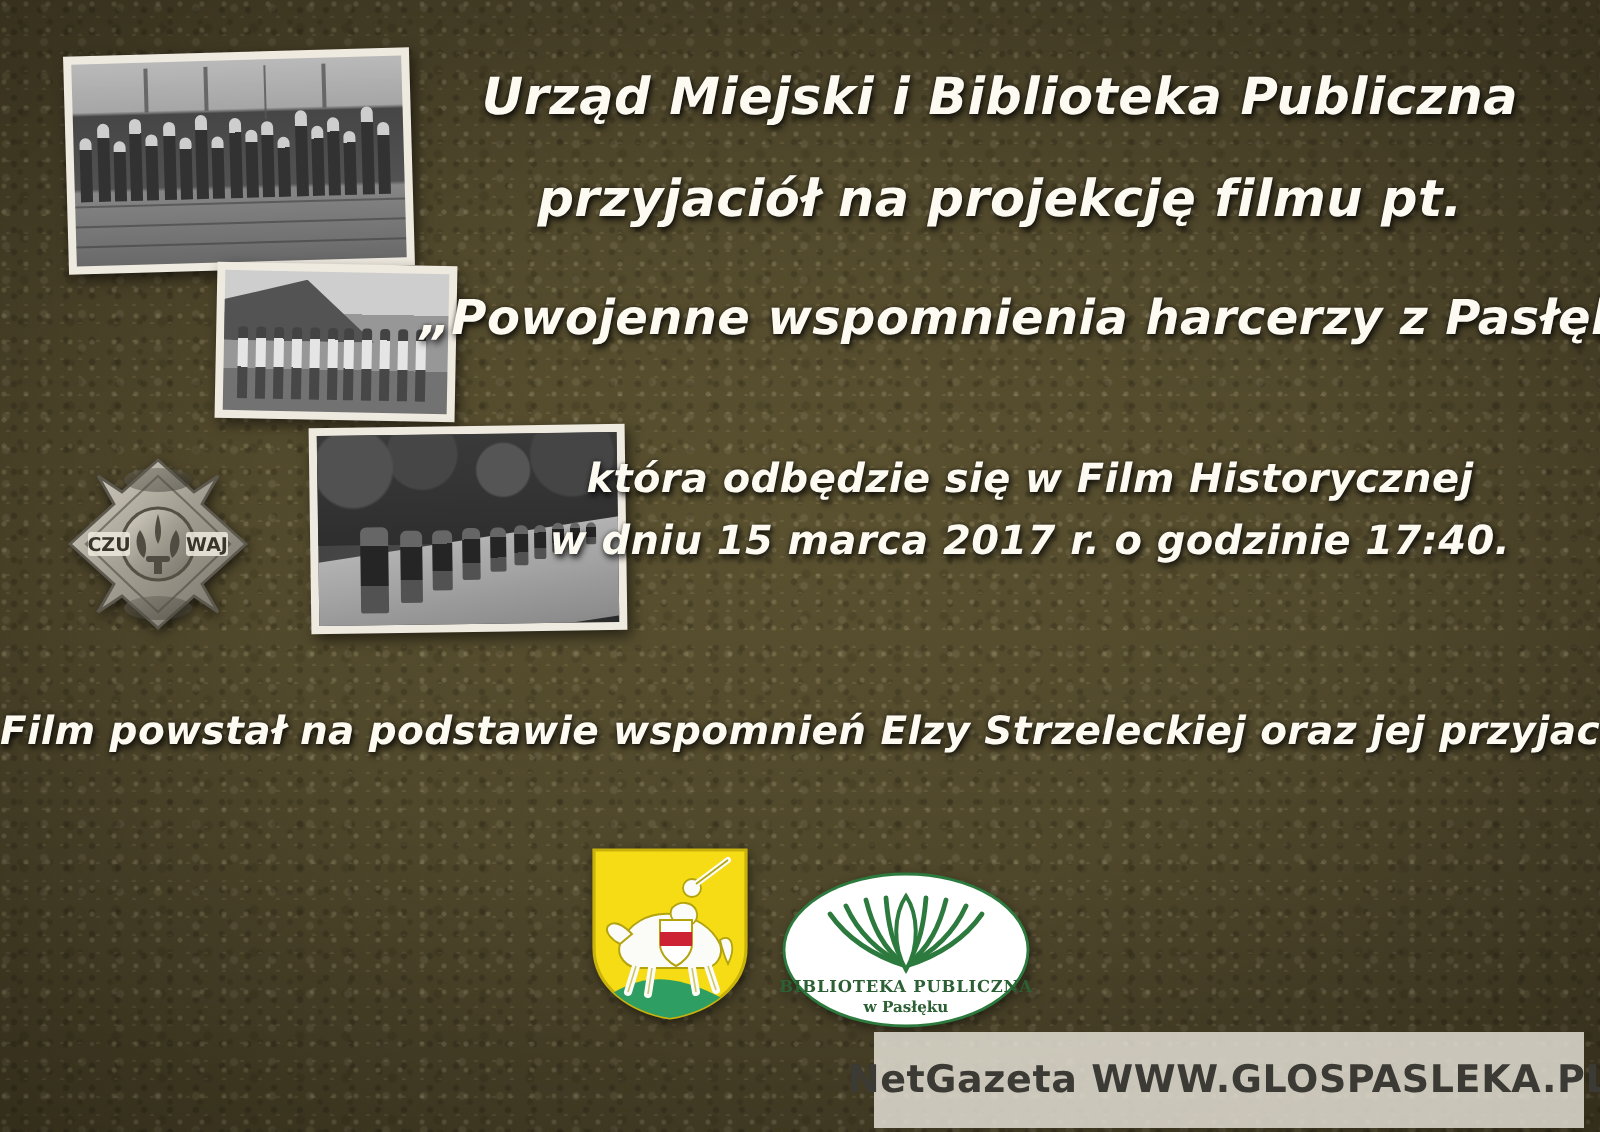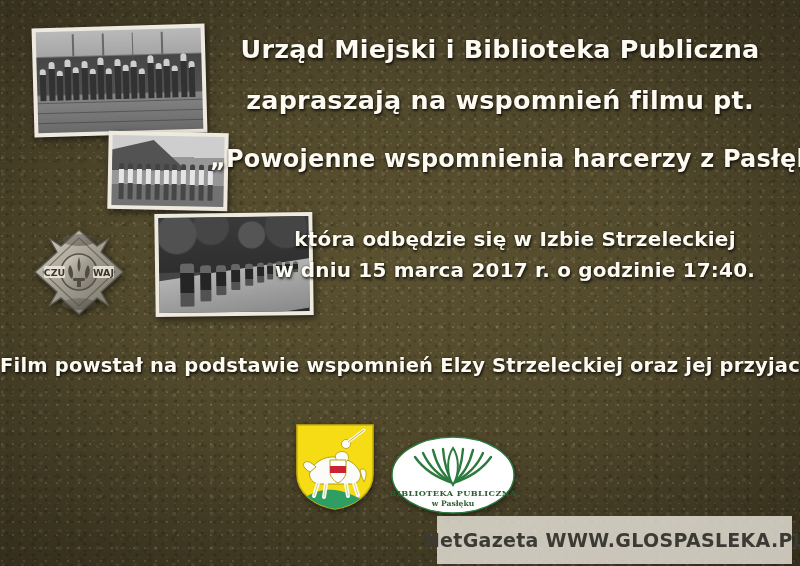--- a/index.html
+++ b/index.html
@@ -163,20 +163,21 @@
     width: 104px;
     height: 96px;
     filter: drop-shadow(1px 2px 3px rgba(0,0,0,.6));
   }
 
   
   .txt {
     position: absolute;
     color: #fdfaf2;
     font-family: "DejaVu Sans", sans-serif;
+    font-style: italic;
     font-weight: bold;
     text-shadow: 1px 2px 3px rgba(0,0,0,.75), 0 0 2px rgba(0,0,0,.5);
     white-space: nowrap;
     letter-spacing: .2px;
   }
   #line-1 { left: 0; right: 0; top: 34px;  text-align: center; font-size: 25.5px; padding-left: 200px; }
   #line-2 { left: 0; right: 0; top: 85px;  text-align: center; font-size: 25.5px; padding-left: 200px; }
   #line-3 { left: 0; right: 0; top: 145px; text-align: center; font-size: 24px;   padding-left: 210px; }
   #line-4 { left: 0; right: 0; top: 227px; text-align: center; font-size: 20px;   padding-left: 230px; }
   #line-5 { left: 0; right: 0; top: 258px; text-align: center; font-size: 20px;   padding-left: 230px; }
@@ -328,23 +329,23 @@
       <path d="M50 57 h4 v6 h-4 Z"></path>
     </g>
 
     <rect x="17" y="42" width="21" height="12" rx="1.5" fill="#ece8dc" opacity=".88"></rect>
     <rect x="66" y="42" width="21" height="12" rx="1.5" fill="#ece8dc" opacity=".88"></rect>
     <text x="27.5" y="51.5" font-family="DejaVu Sans, sans-serif" font-size="9.5" font-weight="bold" fill="#39352c" text-anchor="middle">CZU</text>
     <text x="76.5" y="51.5" font-family="DejaVu Sans, sans-serif" font-size="9.5" font-weight="bold" fill="#39352c" text-anchor="middle">WAJ</text>
   </svg>
 
   <div class="txt" id="line-1">Urząd Miejski i Biblioteka Publiczna</div>
-  <div class="txt" id="line-2">zapraszają na wspomnień filmu pt.</div>
+  <div class="txt" id="line-2">przyjaciół na projekcję filmu pt.</div>
   <div class="txt" id="line-3">„Powojenne wspomnienia harcerzy z Pasłęka”,</div>
-  <div class="txt" id="line-4">która odbędzie się w Izbie Strzeleckiej</div>
+  <div class="txt" id="line-4">która odbędzie się w Film Historycznej</div>
   <div class="txt" id="line-5">w dniu 15 marca 2017 r. o godzinie 17:40.</div>
   <div class="txt" id="line-6">Film powstał na podstawie wspomnień Elzy Strzeleckiej oraz jej przyjaciół.</div>
 
   <svg id="coat-of-arms" viewBox="0 0 82 90">
     <path id="shieldPath" d="M3 3 H79 V52 C79 72 60 84 41 87 C22 84 3 72 3 52 Z" fill="#f5dc14" stroke="#c9b20c" stroke-width="1.6"></path>
     <clipPath id="shieldClip">
       <path d="M3 3 H79 V52 C79 72 60 84 41 87 C22 84 3 72 3 52 Z"></path>
     </clipPath>
     <g clip-path="url(#shieldClip)">
 

